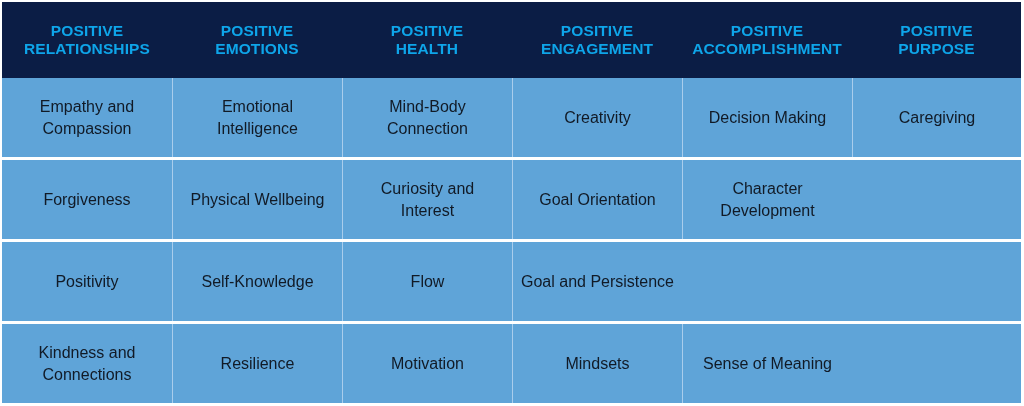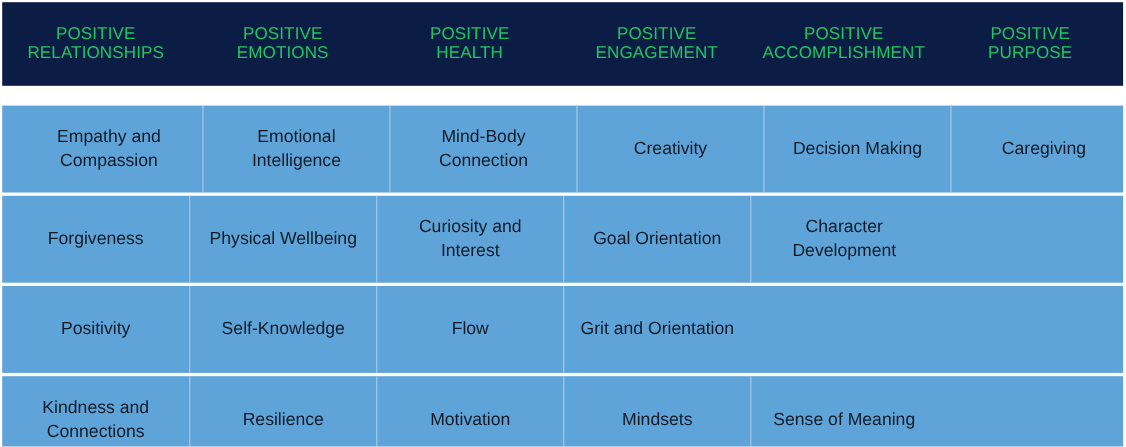--- a/index.html
+++ b/index.html
@@ -9,32 +9,32 @@
       font-family: "Liberation Sans", sans-serif;
     }
     .header {
       display: grid;
       grid-template-columns: 170px 170px 170px 170px 170px 169px;
       height: 76px;
       background: #0b1d45;
     }
     .hcell {
       display: flex; align-items: center; justify-content: center;
-      text-align: center; color: #22c55e; font-weight: normal;
+      text-align: center; color: #0ea5e9; font-weight: bold;
       font-size: 15.5px; line-height: 18px; letter-spacing: 0.1px;
       white-space: pre-line;
     }
     .row {
       display: grid;
       grid-template-columns: 170px 170px 170px 170px 170px 169px;
       height: 79px;
       margin-top: 3px;
       background: #5fa4d8;
     }
-    .row.first { margin-top: 18px; padding-left: 12px; }
+    .row.first { margin-top: 0; }
     .cell {
       display: flex; align-items: center; justify-content: center;
       text-align: center; color: #111a26; font-size: 16px; line-height: 22px;
       white-space: pre-line; border-left: 1px solid #a9cdec;
       padding: 0 4px;
     }
     .cell:first-child { border-left: none; }
   </style>
 </head>
 <body>
@@ -74,21 +74,21 @@
 Interest</div>
     <div class="cell">Goal Orientation</div>
     <div class="cell">Character
 Development</div>
   </div>
 
   <div class="row">
     <div class="cell">Positivity</div>
     <div class="cell">Self-Knowledge</div>
     <div class="cell">Flow</div>
-    <div class="cell">Grit and Orientation</div>
+    <div class="cell">Goal and Persistence</div>
   </div>
 
   <div class="row">
     <div class="cell">Kindness and
 Connections</div>
     <div class="cell">Resilience</div>
     <div class="cell">Motivation</div>
     <div class="cell">Mindsets</div>
     <div class="cell">Sense of Meaning</div>
   </div>

